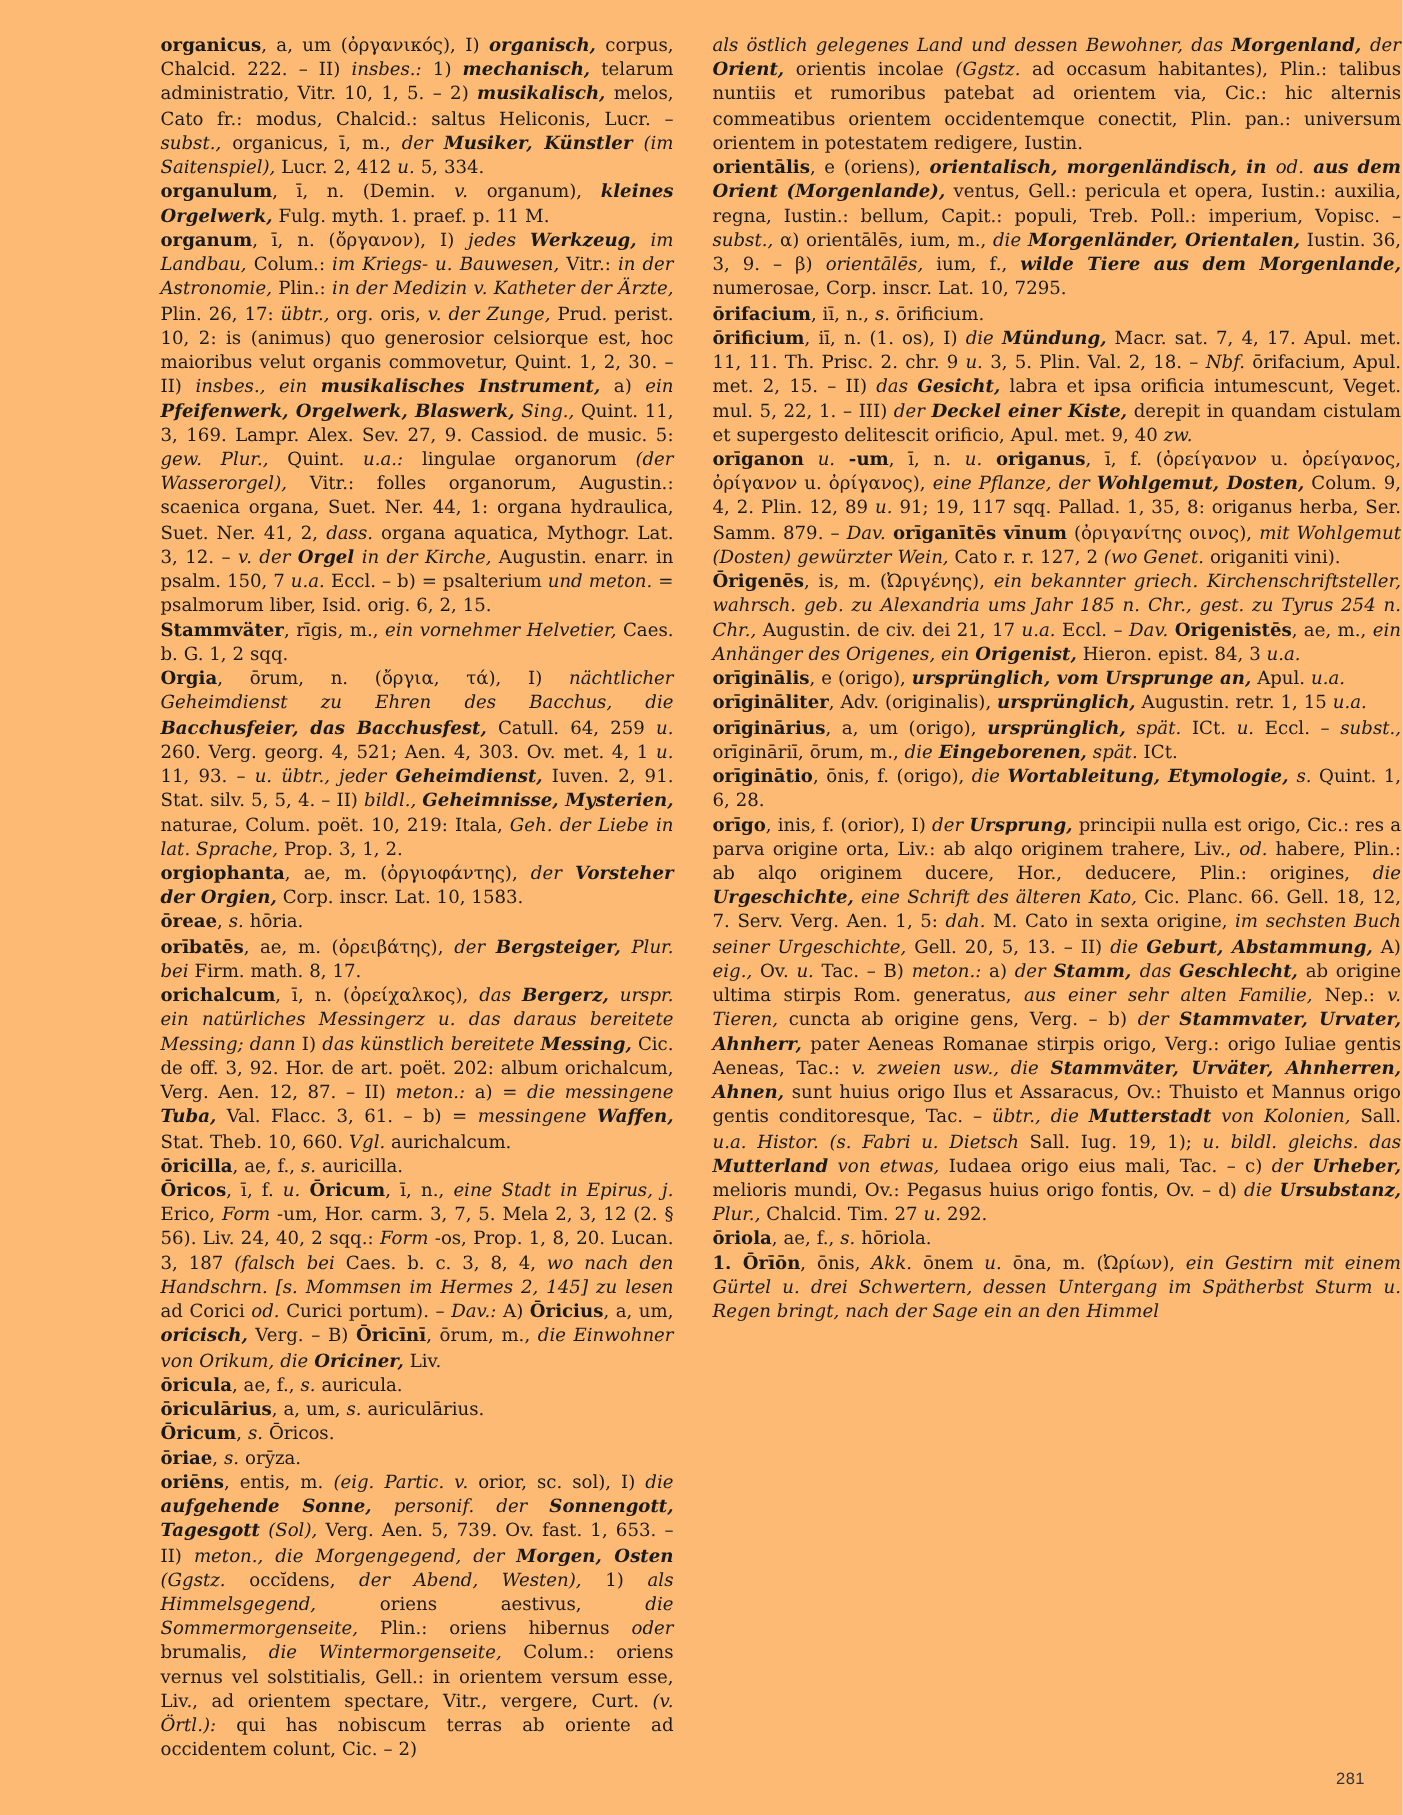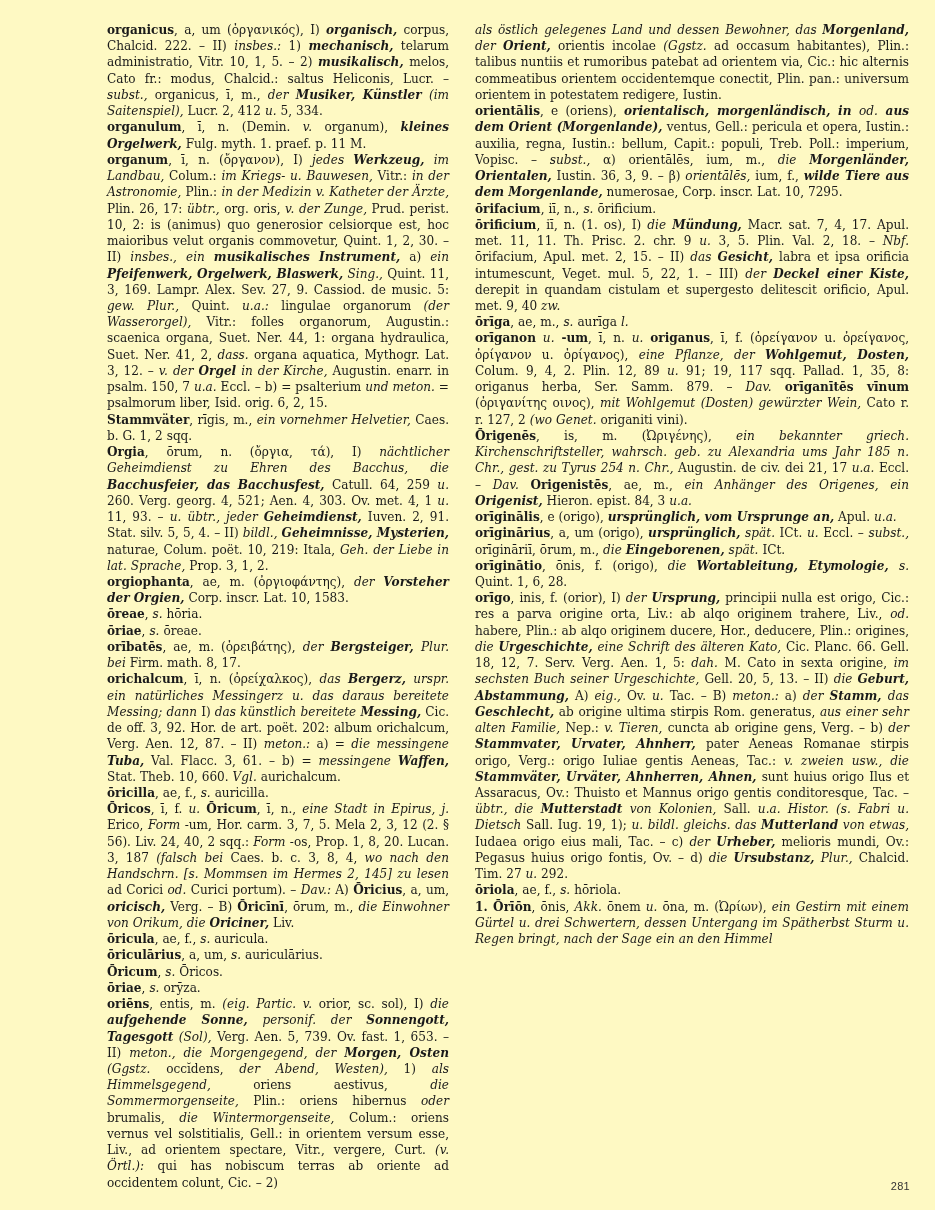--- a/index.html
+++ b/index.html
@@ -14,40 +14,40 @@
     font-family: "DejaVu Serif", "Liberation Serif", serif;
     color: #1a1a1a;
     position: relative;
     overflow: hidden;
   }
   #page {
     position: absolute;
     left: 0; top: 0;
     width: 935px;
     height: 1210px;
-    background: #fef9c3;
+    background: #fdba74;
   }
   #columns {
     position: absolute;
     left: 0;
     top: 22px;
     width: 935px;
     height: 1150px;
     display: flex;
     flex-direction: row;
     align-items: flex-start;
   }
   .column {
     box-sizing: border-box;
     width: 467px;
     padding-left: 0;
     padding-right: 0;
   }
   .col-left  { padding-left: 107px; padding-right: 18px; }
-  .col-right { padding-left: 8px;   padding-right: 25px; }
+  .col-right { padding-left: 8px;   }
 
   .entry {
     font-size: 12.1px;
     line-height: 16.23px;
     text-align: justify;
     text-justify: inter-word;
     margin: 0;
     padding: 0;
     text-indent: 0;
     hyphens: manual;
@@ -93,41 +93,40 @@
   <div id="columns">
 
     <div class="column col-left" id="left-col">
         <p class="entry"><b>organicus</b>, a, um (<span class="gr">ὀργανικός</span>), I) <span class="bi">organisch,</span> corpus, Chalcid. 222. – II) <span class="it">insbes.:</span> 1) <span class="bi">mechanisch,</span> telarum administratio, Vitr. 10, 1, 5. – 2) <span class="bi">musikalisch,</span> melos, Cato fr.: modus, Chalcid.: saltus Heliconis, Lucr. – <span class="it">subst.,</span> organicus, ī, m., <span class="it">der </span><span class="bi">Musiker, Künstler</span> <span class="it">(im Saitenspiel),</span> Lucr. 2, 412 <span class="it">u.</span> 5, 334.</p>
         <p class="entry"><b>organulum</b>, ī, n. (Demin. <span class="it">v.</span> organum), <span class="bi">kleines Orgelwerk,</span> Fulg. myth. 1. praef. p. 11 M.</p>
         <p class="entry"><b>organum</b>, ī, n. (<span class="gr">ὄργανον</span>), I) <span class="it">jedes </span><span class="bi">Werkzeug,</span> <span class="it">im Landbau,</span> Colum.: <span class="it">im Kriegs- u. Bauwesen,</span> Vitr.: <span class="it">in der Astronomie,</span> Plin.: <span class="it">in der Medizin v. Katheter der Ärzte,</span> Plin. 26, 17: <span class="it">übtr.,</span> org. oris, <span class="it">v. der Zunge,</span> Prud. perist. 10, 2: is (animus) quo generosior celsiorque est, hoc maioribus velut organis commovetur, Quint. 1, 2, 30. – II) <span class="it">insbes., ein </span><span class="bi">musikalisches Instrument,</span> a) <span class="it">ein </span><span class="bi">Pfeifenwerk, Orgelwerk, Blaswerk,</span> <span class="it">Sing.,</span> Quint. 11, 3, 169. Lampr. Alex. Sev. 27, 9. Cassiod. de music. 5: <span class="it">gew. Plur.,</span> Quint. <span class="it">u.a.:</span> lingulae organorum <span class="it">(der Wasserorgel),</span> Vitr.: folles organorum, Augustin.: scaenica organa, Suet. Ner. 44, 1: organa hydraulica, Suet. Ner. 41, 2, <span class="it">dass.</span> organa aquatica, Mythogr. Lat. 3, 12. – <span class="it">v. der </span><span class="bi">Orgel</span> <span class="it">in der Kirche,</span> Augustin. enarr. in psalm. 150, 7 <span class="it">u.a.</span> Eccl. – b) = psalterium <span class="it">und meton.</span> = psalmorum liber, Isid. orig. 6, 2, 15.</p>
         <p class="entry"><b>Stammväter</b>, rīgis, m., <span class="it">ein vornehmer Helvetier,</span> Caes. b. G. 1, 2 sqq.</p>
         <p class="entry"><b>Orgia</b>, ōrum, n. (<span class="gr">ὄργια, τά</span>), I) <span class="it">nächtlicher Geheimdienst zu Ehren des Bacchus, die </span><span class="bi">Bacchusfeier, das Bacchusfest,</span> Catull. 64, 259 <span class="it">u.</span> 260. Verg. georg. 4, 521; Aen. 4, 303. Ov. met. 4, 1 <span class="it">u.</span> 11, 93. – <span class="it">u. übtr., jeder </span><span class="bi">Geheimdienst,</span> Iuven. 2, 91. Stat. silv. 5, 5, 4. – II) <span class="it">bildl.,</span> <span class="bi">Geheimnisse, Mysterien,</span> naturae, Colum. poët. 10, 219: Itala, <span class="it">Geh. der Liebe in lat. Sprache,</span> Prop. 3, 1, 2.</p>
         <p class="entry"><b>orgiophanta</b>, ae, m. (<span class="gr">ὀργιοφάντης</span>), <span class="it">der </span><span class="bi">Vorsteher der Orgien,</span> Corp. inscr. Lat. 10, 1583.</p>
         <p class="entry"><b>ōreae</b>, <span class="it">s.</span> hōria.</p>
-        <p class="entry"><b>ōriae</b>, <span class="it">s.</span> ōreae.</p>
         <p class="entry"><b>orībatēs</b>, ae, m. (<span class="gr">ὀρειβάτης</span>), <span class="it">der </span><span class="bi">Bergsteiger,</span> <span class="it">Plur. bei</span> Firm. math. 8, 17.</p>
         <p class="entry"><b>orichalcum</b>, ī, n. (<span class="gr">ὀρείχαλκος</span>), <span class="it">das </span><span class="bi">Bergerz,</span> <span class="it">urspr. ein natürliches Messingerz u. das daraus bereitete Messing; dann</span> I) <span class="it">das künstlich bereitete </span><span class="bi">Messing,</span> Cic. de off. 3, 92. Hor. de art. poët. 202: album orichalcum, Verg. Aen. 12, 87. – II) <span class="it">meton.:</span> a) = <span class="it">die messingene </span><span class="bi">Tuba,</span> Val. Flacc. 3, 61. – b) = <span class="it">messingene </span><span class="bi">Waffen,</span> Stat. Theb. 10, 660. <span class="it">Vgl.</span> aurichalcum.</p>
         <p class="entry"><b>ōricilla</b>, ae, f., <span class="it">s.</span> auricilla.</p>
         <p class="entry"><b>Ōricos</b>, ī, f. <span class="it">u.</span> <b>Ōricum</b>, ī, n., <span class="it">eine Stadt in Epirus, j.</span> Erico, <span class="it">Form</span> -um, Hor. carm. 3, 7, 5. Mela 2, 3, 12 (2. § 56). Liv. 24, 40, 2 sqq.: <span class="it">Form</span> -os, Prop. 1, 8, 20. Lucan. 3, 187 <span class="it">(falsch bei</span> Caes. b. c. 3, 8, 4, <span class="it">wo nach den Handschrn. [s. Mommsen im Hermes 2, 145] zu lesen</span> ad Corici <span class="it">od.</span> Curici portum). – <span class="it">Dav.:</span> A) <b>Ōricius</b>, a, um, <span class="bi">oricisch,</span> Verg. – B) <b>Ōricīnī</b>, ōrum, m., <span class="it">die Einwohner von Orikum, die </span><span class="bi">Oriciner,</span> Liv.</p>
         <p class="entry"><b>ōricula</b>, ae, f., <span class="it">s.</span> auricula.</p>
         <p class="entry"><b>ōriculārius</b>, a, um, <span class="it">s.</span> auriculārius.</p>
         <p class="entry"><b>Ōricum</b>, <span class="it">s.</span> Ōricos.</p>
         <p class="entry"><b>ōriae</b>, <span class="it">s.</span> orȳza.</p>
         <p class="entry"><b>oriēns</b>, entis, m. <span class="it">(eig. Partic. v.</span> orior, sc. sol), I) <span class="it">die </span><span class="bi">aufgehende Sonne,</span> <span class="it">personif. der </span><span class="bi">Sonnengott, Tagesgott</span> <span class="it">(Sol),</span> Verg. Aen. 5, 739. Ov. fast. 1, 653. – II) <span class="it">meton., die Morgengegend, der </span><span class="bi">Morgen, Osten</span> <span class="it">(Ggstz.</span> occĭdens, <span class="it">der Abend, Westen),</span> 1) <span class="it">als Himmelsgegend,</span> oriens aestivus, <span class="it">die Sommermorgenseite,</span> Plin.: oriens hibernus <span class="it">oder</span> brumalis, <span class="it">die Wintermorgenseite,</span> Colum.: oriens vernus vel solstitialis, Gell.: in orientem versum esse, Liv., ad orientem spectare, Vitr., vergere, Curt. <span class="it">(v. Örtl.):</span> qui has nobiscum terras ab oriente ad occidentem colunt, Cic. – 2)</p>
       </div>
 
     <div class="column col-right" id="right-col">
         <p class="entry"><span class="it">als östlich gelegenes Land und dessen Bewohner, das </span><span class="bi">Morgenland, </span><span class="it">der </span><span class="bi">Orient,</span> orientis incolae <span class="it">(Ggstz.</span> ad occasum habitantes), Plin.: talibus nuntiis et rumoribus patebat ad orientem via, Cic.: hic alternis commeatibus orientem occidentemque conectit, Plin. pan.: universum orientem in potestatem redigere, Iustin.</p>
         <p class="entry"><b>orientālis</b>, e (oriens), <span class="bi">orientalisch, morgenländisch, in </span><span class="it">od.</span><span class="bi"> aus dem Orient (Morgenlande),</span> ventus, Gell.: pericula et opera, Iustin.: auxilia, regna, Iustin.: bellum, Capit.: populi, Treb. Poll.: imperium, Vopisc. – <span class="it">subst.,</span> <span class="gr">α</span>) orientālēs, ium, m., <span class="it">die </span><span class="bi">Morgenländer, Orientalen,</span> Iustin. 36, 3, 9. – <span class="gr">β</span>) <span class="it">orientālēs,</span> ium, f., <span class="bi">wilde Tiere aus dem Morgenlande,</span> numerosae, Corp. inscr. Lat. 10, 7295.</p>
         <p class="entry"><b>ōrifacium</b>, iī, n., <span class="it">s.</span> ōrificium.</p>
         <p class="entry"><b>ōrificium</b>, iī, n. (1. os), I) <span class="it">die </span><span class="bi">Mündung,</span> Macr. sat. 7, 4, 17. Apul. met. 11, 11. Th. Prisc. 2. chr. 9 <span class="it">u.</span> 3, 5. Plin. Val. 2, 18. – <span class="it">Nbf.</span> ōrifacium, Apul. met. 2, 15. – II) <span class="it">das </span><span class="bi">Gesicht,</span> labra et ipsa orificia intumescunt, Veget. mul. 5, 22, 1. – III) <span class="it">der </span><span class="bi">Deckel einer Kiste,</span> derepit in quandam cistulam et supergesto delitescit orificio, Apul. met. 9, 40 <span class="it">zw.</span></p>
-        <p class="entry"><b>ōrīga</b>, ae, m., <span class="it">s.</span> aurīga <span class="it">l.</span></p>
         <p class="entry"><b>orīganon</b> <span class="it">u.</span> <b>-um</b>, ī, n. <span class="it">u.</span> <b>origanus</b>, ī, f. (<span class="gr">ὀρείγανον u. ὀρείγανος, ὀρίγανον u. ὀρίγανος</span>), <span class="it">eine Pflanze, der </span><span class="bi">Wohlgemut, Dosten,</span> Colum. 9, 4, 2. Plin. 12, 89 <span class="it">u.</span> 91; 19, 117 sqq. Pallad. 1, 35, 8: origanus herba, Ser. Samm. 879. – <span class="it">Dav.</span> <b>orīganītēs vīnum</b> (<span class="gr">ὀριγανίτης οινος</span>), <span class="it">mit Wohlgemut (Dosten) gewürzter Wein,</span> Cato r. r. 127, 2 <span class="it">(wo Genet.</span> origaniti vini).</p>
         <p class="entry"><b>Ōrigenēs</b>, is, m. (<span class="gr">Ὠριγένης</span>), <span class="it">ein bekannter griech. Kirchenschriftsteller, wahrsch. geb. zu Alexandria ums Jahr 185 n. Chr., gest. zu Tyrus 254 n. Chr.,</span> Augustin. de civ. dei 21, 17 <span class="it">u.a.</span> Eccl. – <span class="it">Dav.</span> <b>Origenistēs</b>, ae, m., <span class="it">ein Anhänger des Origenes, ein </span><span class="bi">Origenist,</span> Hieron. epist. 84, 3 <span class="it">u.a.</span></p>
         <p class="entry"><b>orīginālis</b>, e (origo), <span class="bi">ursprünglich, vom Ursprunge an,</span> Apul. <span class="it">u.a.</span></p>
+        <p class="entry"><b>orīgināliter</b>, Adv. (originalis), <span class="bi">ursprünglich,</span> Augustin. retr. 1, 15 <span class="it">u.a.</span></p>
         <p class="entry"><b>orīginārius</b>, a, um (origo), <span class="bi">ursprünglich,</span> <span class="it">spät.</span> ICt. <span class="it">u.</span> Eccl. – <span class="it">subst.,</span> orīgināriī, ōrum, m., <span class="it">die </span><span class="bi">Eingeborenen,</span> <span class="it">spät.</span> ICt.</p>
         <p class="entry"><b>orīginātio</b>, ōnis, f. (origo), <span class="it">die </span><span class="bi">Wortableitung, Etymologie, </span><span class="it">s.</span> Quint. 1, 6, 28.</p>
         <p class="entry"><b>orīgo</b>, inis, f. (orior), I) <span class="it">der </span><span class="bi">Ursprung,</span> principii nulla est origo, Cic.: res a parva origine orta, Liv.: ab alqo originem trahere, Liv., <span class="it">od.</span> habere, Plin.: ab alqo originem ducere, Hor., deducere, Plin.: origines, <span class="it">die </span><span class="bi">Urgeschichte,</span> <span class="it">eine Schrift des älteren Kato,</span> Cic. Planc. 66. Gell. 18, 12, 7. Serv. Verg. Aen. 1, 5: <span class="it">dah.</span> M. Cato in sexta origine, <span class="it">im sechsten Buch seiner Urgeschichte,</span> Gell. 20, 5, 13. – II) <span class="it">die </span><span class="bi">Geburt, Abstammung,</span> A) <span class="it">eig.,</span> Ov. <span class="it">u.</span> Tac. – B) <span class="it">meton.:</span> a) <span class="it">der </span><span class="bi">Stamm, </span><span class="it">das </span><span class="bi">Geschlecht,</span> ab origine ultima stirpis Rom. generatus, <span class="it">aus einer sehr alten Familie,</span> Nep.: <span class="it">v. Tieren,</span> cuncta ab origine gens, Verg. – b) <span class="it">der </span><span class="bi">Stammvater, Urvater, Ahnherr,</span> pater Aeneas Romanae stirpis origo, Verg.: origo Iuliae gentis Aeneas, Tac.: <span class="it">v. zweien usw., die </span><span class="bi">Stammväter, Urväter, Ahnherren, Ahnen,</span> sunt huius origo Ilus et Assaracus, Ov.: Thuisto et Mannus origo gentis conditoresque, Tac. – <span class="it">übtr., die </span><span class="bi">Mutterstadt</span> <span class="it">von Kolonien,</span> Sall. <span class="it">u.a. Histor. (s. Fabri u. Dietsch</span> Sall. Iug. 19, 1); <span class="it">u. bildl. gleichs. das </span><span class="bi">Mutterland</span> <span class="it">von etwas,</span> Iudaea origo eius mali, Tac. – c) <span class="it">der </span><span class="bi">Urheber,</span> melioris mundi, Ov.: Pegasus huius origo fontis, Ov. – d) <span class="it">die </span><span class="bi">Ursubstanz,</span> <span class="it">Plur.,</span> Chalcid. Tim. 27 <span class="it">u.</span> 292.</p>
         <p class="entry"><b>ōriola</b>, ae, f., <span class="it">s.</span> hōriola.</p>
         <p class="entry"><b>1. Ōrīōn</b>, ōnis, <span class="it">Akk.</span> ōnem <span class="it">u.</span> ōna, m. (<span class="gr">Ὠρίων</span>), <span class="it">ein Gestirn mit einem Gürtel u. drei Schwertern, dessen Untergang im Spätherbst Sturm u. Regen bringt, nach der Sage ein an den Himmel</span></p>
       </div>
 
   </div>
 
   <div class="pageno">281</div>

